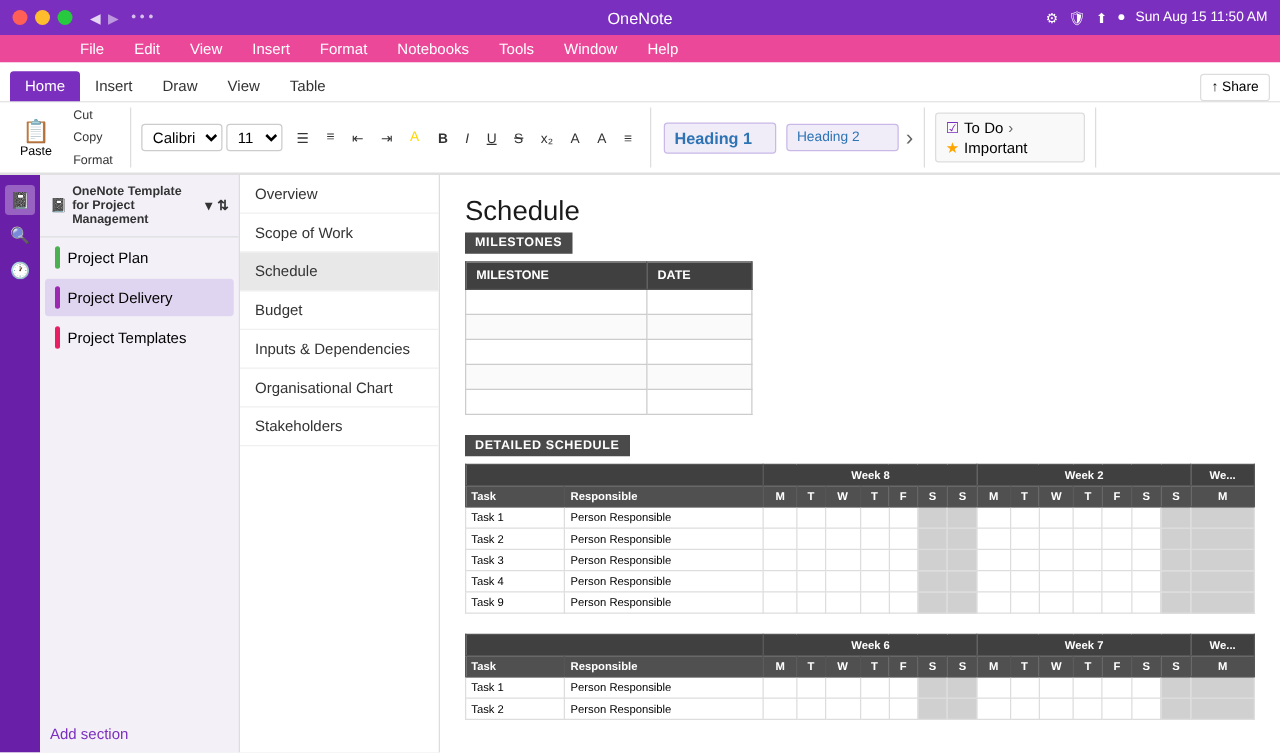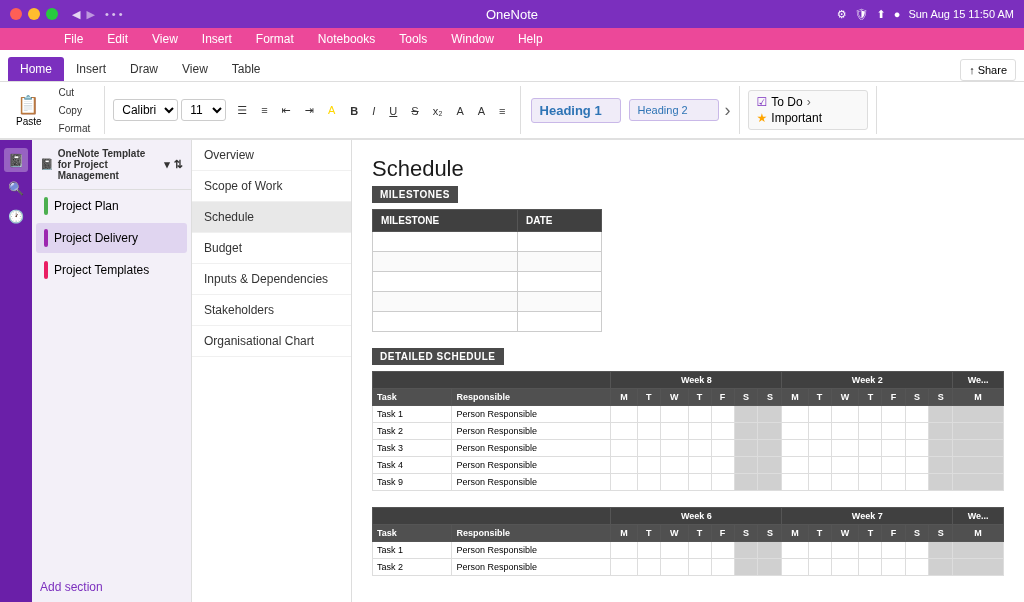--- a/index.html
+++ b/index.html
@@ -470,22 +470,22 @@
       <span class="add-link">Add section</span>
     </div>
   </div>
 
   <div class="pages-panel">
     <div class="page-item">Overview</div>
     <div class="page-item">Scope of Work</div>
     <div class="page-item active">Schedule</div>
     <div class="page-item">Budget</div>
     <div class="page-item">Inputs &amp; Dependencies</div>
+    <div class="page-item">Organisational Chart</div>
     <div class="page-item">Stakeholders</div>
-    <div class="page-item">Organisational Chart</div>
   </div>
 
   <div class="content-area">
 
     <div class="page-title">Schedule</div>
 
     <div>
       <div class="section-label">MILESTONES</div>
       <table class="milestone-table">
         <thead>

